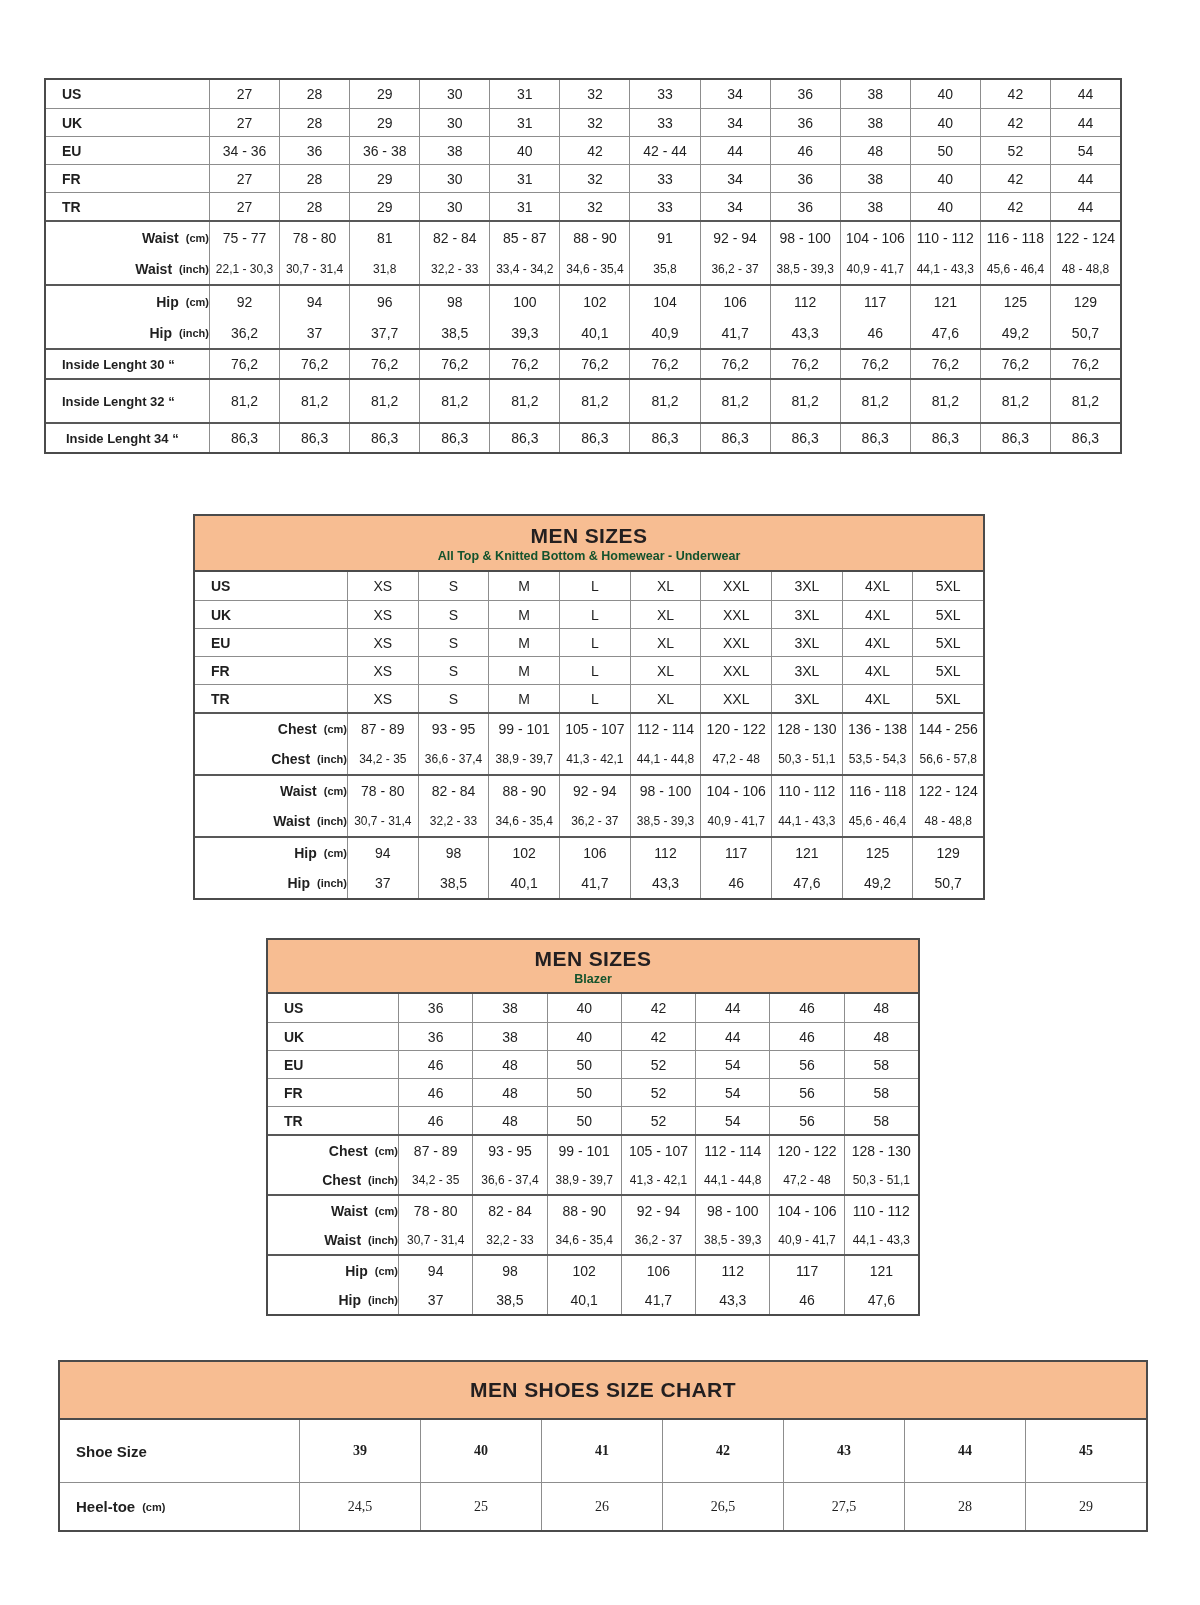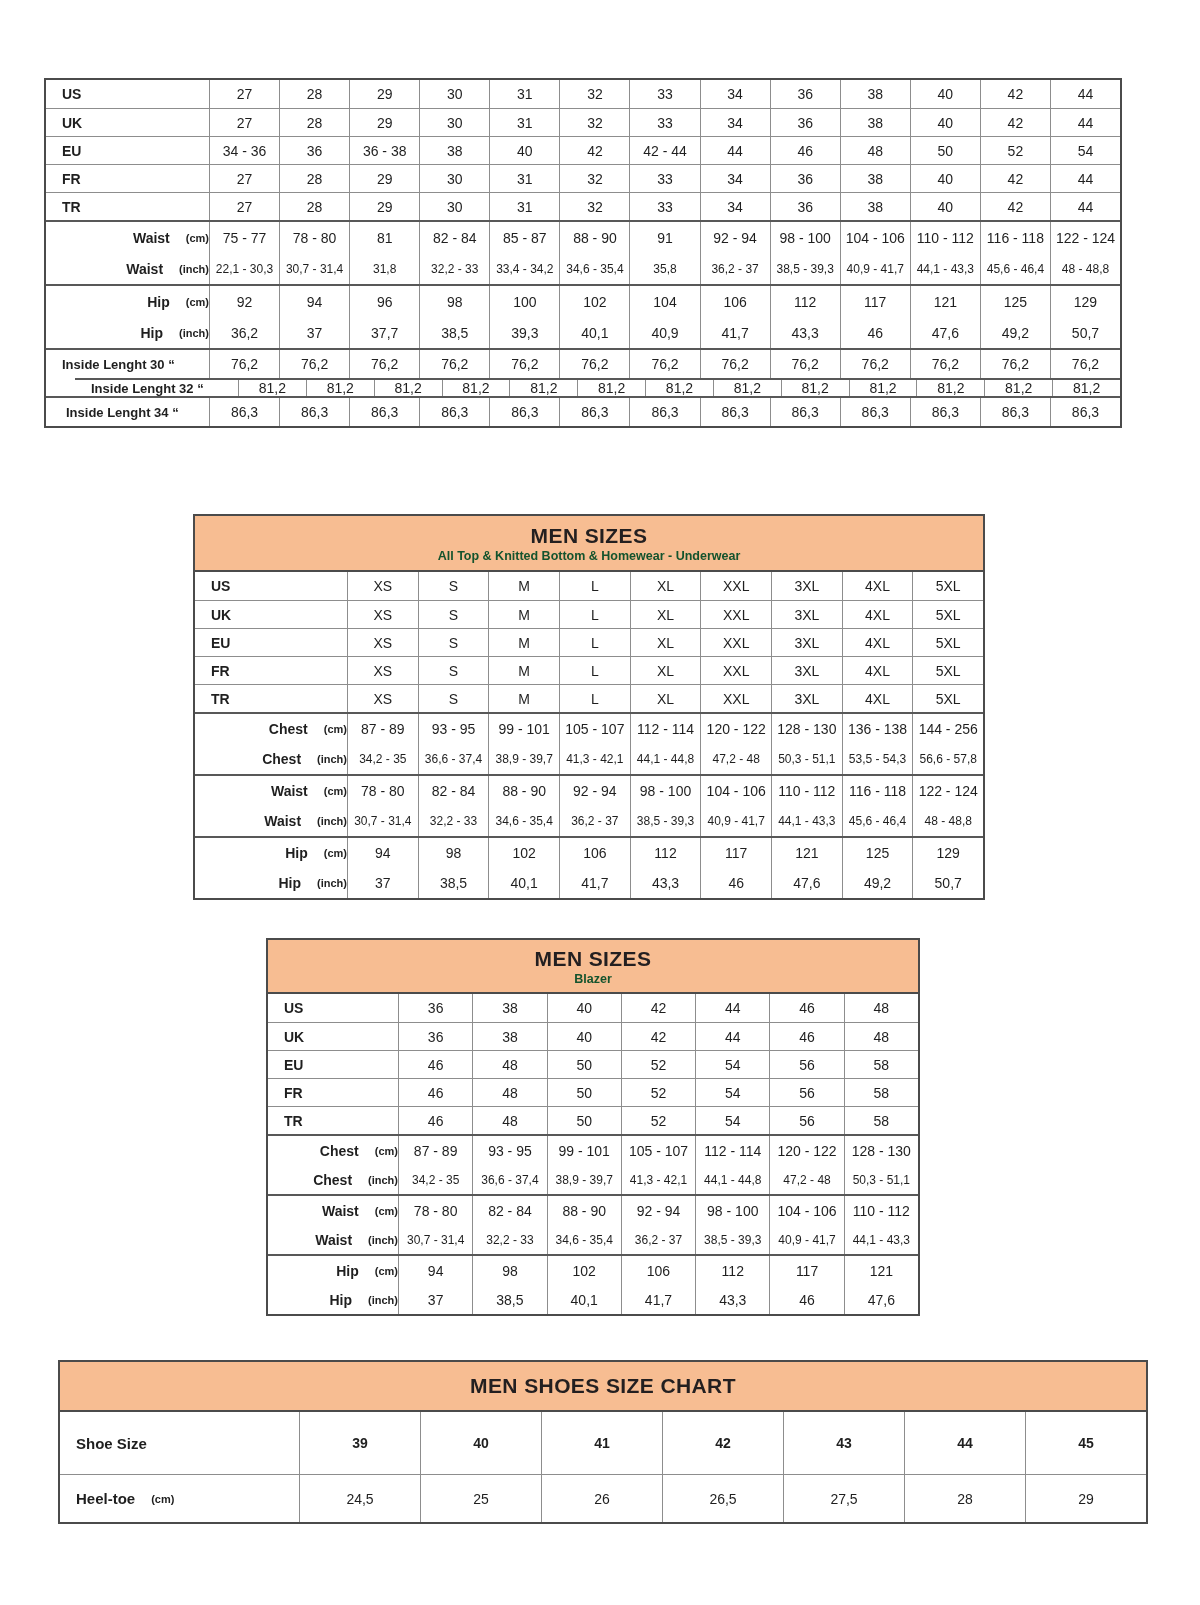--- a/index.html
+++ b/index.html
@@ -18,31 +18,31 @@
   .tsub   { font-weight: bold; font-size: 12.5px; margin-top: 1px; color: #14532d; }
   .trow { display: flex; border-top: 1px solid #8d8d8d; }
   .rows .trow:first-child { border-top: none; }
   .trow.sep { border-top: 2px solid #585858; }
   .cell {
     border-left: 1px solid #8d8d8d; flex: 1; min-width: 0;
     display: flex; align-items: center; justify-content: center; text-align: center;
   }
   .cell.label { flex: none; border-left: none; justify-content: flex-start; padding-left: 16px; }
   .lm { font-weight: bold; font-size: 14px; white-space: nowrap; }
-  .lu { font-weight: bold; font-size: 11px; margin-left: 16px; }
+  .lu { font-weight: bold; font-size: 11px; margin-left: 7px; }
   .ls .lm { font-size: 13px; }
   .val { font-size: 14px; }
   .val.sm { font-size: 12px; }
   .val.bv { font-weight: bold; font-size: 15px; }
   .trow.dbl .cell { flex-direction: column; }
   .trow.dbl .cell.label { align-items: stretch; }
   .line { flex: 1; display: flex; align-items: center; justify-content: center; width: 100%; }
   .trow.dbl .label .line { justify-content: flex-end; }
   [data-table-index="3"] .lm { font-size: 15px; }
-  [data-table-index="3"] .val { font-size: 14px; }
+  [data-table-index="3"] .val { font-size: 14px; font-family: Liberation Serif, serif; }
 </style>
 </head>
 <body>
 
 <section class="tbl" data-table-index="0" style="left: 44px; top: 78px; width: 1078px;">
     <div class="rows">
       <div class="trow" style="height: 28px;">
         <div class="cell label" style="width: 163px;">
           <span class="lm">US</span>
         </div>
@@ -271,21 +271,21 @@
         <div class="cell val">76,2</div>
         <div class="cell val">76,2</div>
         <div class="cell val">76,2</div>
         <div class="cell val">76,2</div>
         <div class="cell val">76,2</div>
         <div class="cell val">76,2</div>
         <div class="cell val">76,2</div>
         <div class="cell val">76,2</div>
         <div class="cell val">76,2</div>
       </div>
-      <div class="trow sep" style="height: 18px; margin-left: 29px;">
+      <div class="trow sep" style="height: 44px;">
         <div class="cell label ls" style="width: 163px;">
           <span class="lm">Inside Lenght 32 “</span>
         </div>
         <div class="cell val">81,2</div>
         <div class="cell val">81,2</div>
         <div class="cell val">81,2</div>
         <div class="cell val">81,2</div>
         <div class="cell val">81,2</div>
         <div class="cell val">81,2</div>
         <div class="cell val">81,2</div>
@@ -720,21 +720,21 @@
           <div class="line val">46</div>
         </div>
         <div class="cell">
           <div class="line val">121</div>
           <div class="line val">47,6</div>
         </div>
       </div>
     </div>
   </section>
 <section class="tbl" data-table-index="3" style="left: 58px; top: 1360px; width: 1090px;">
-    <div class="thead" style="height: 50px; align-items: center;">
+    <div class="thead" style="height: 58px; align-items: center;">
       <div class="ttitle">MEN SHOES SIZE CHART</div>
     </div>
     <div class="rows">
       <div class="trow" style="height: 62px;">
         <div class="cell label" style="width: 239px;">
           <span class="lm">Shoe Size</span>
         </div>
         <div class="cell val bv">39</div>
         <div class="cell val bv">40</div>
         <div class="cell val bv">41</div>

